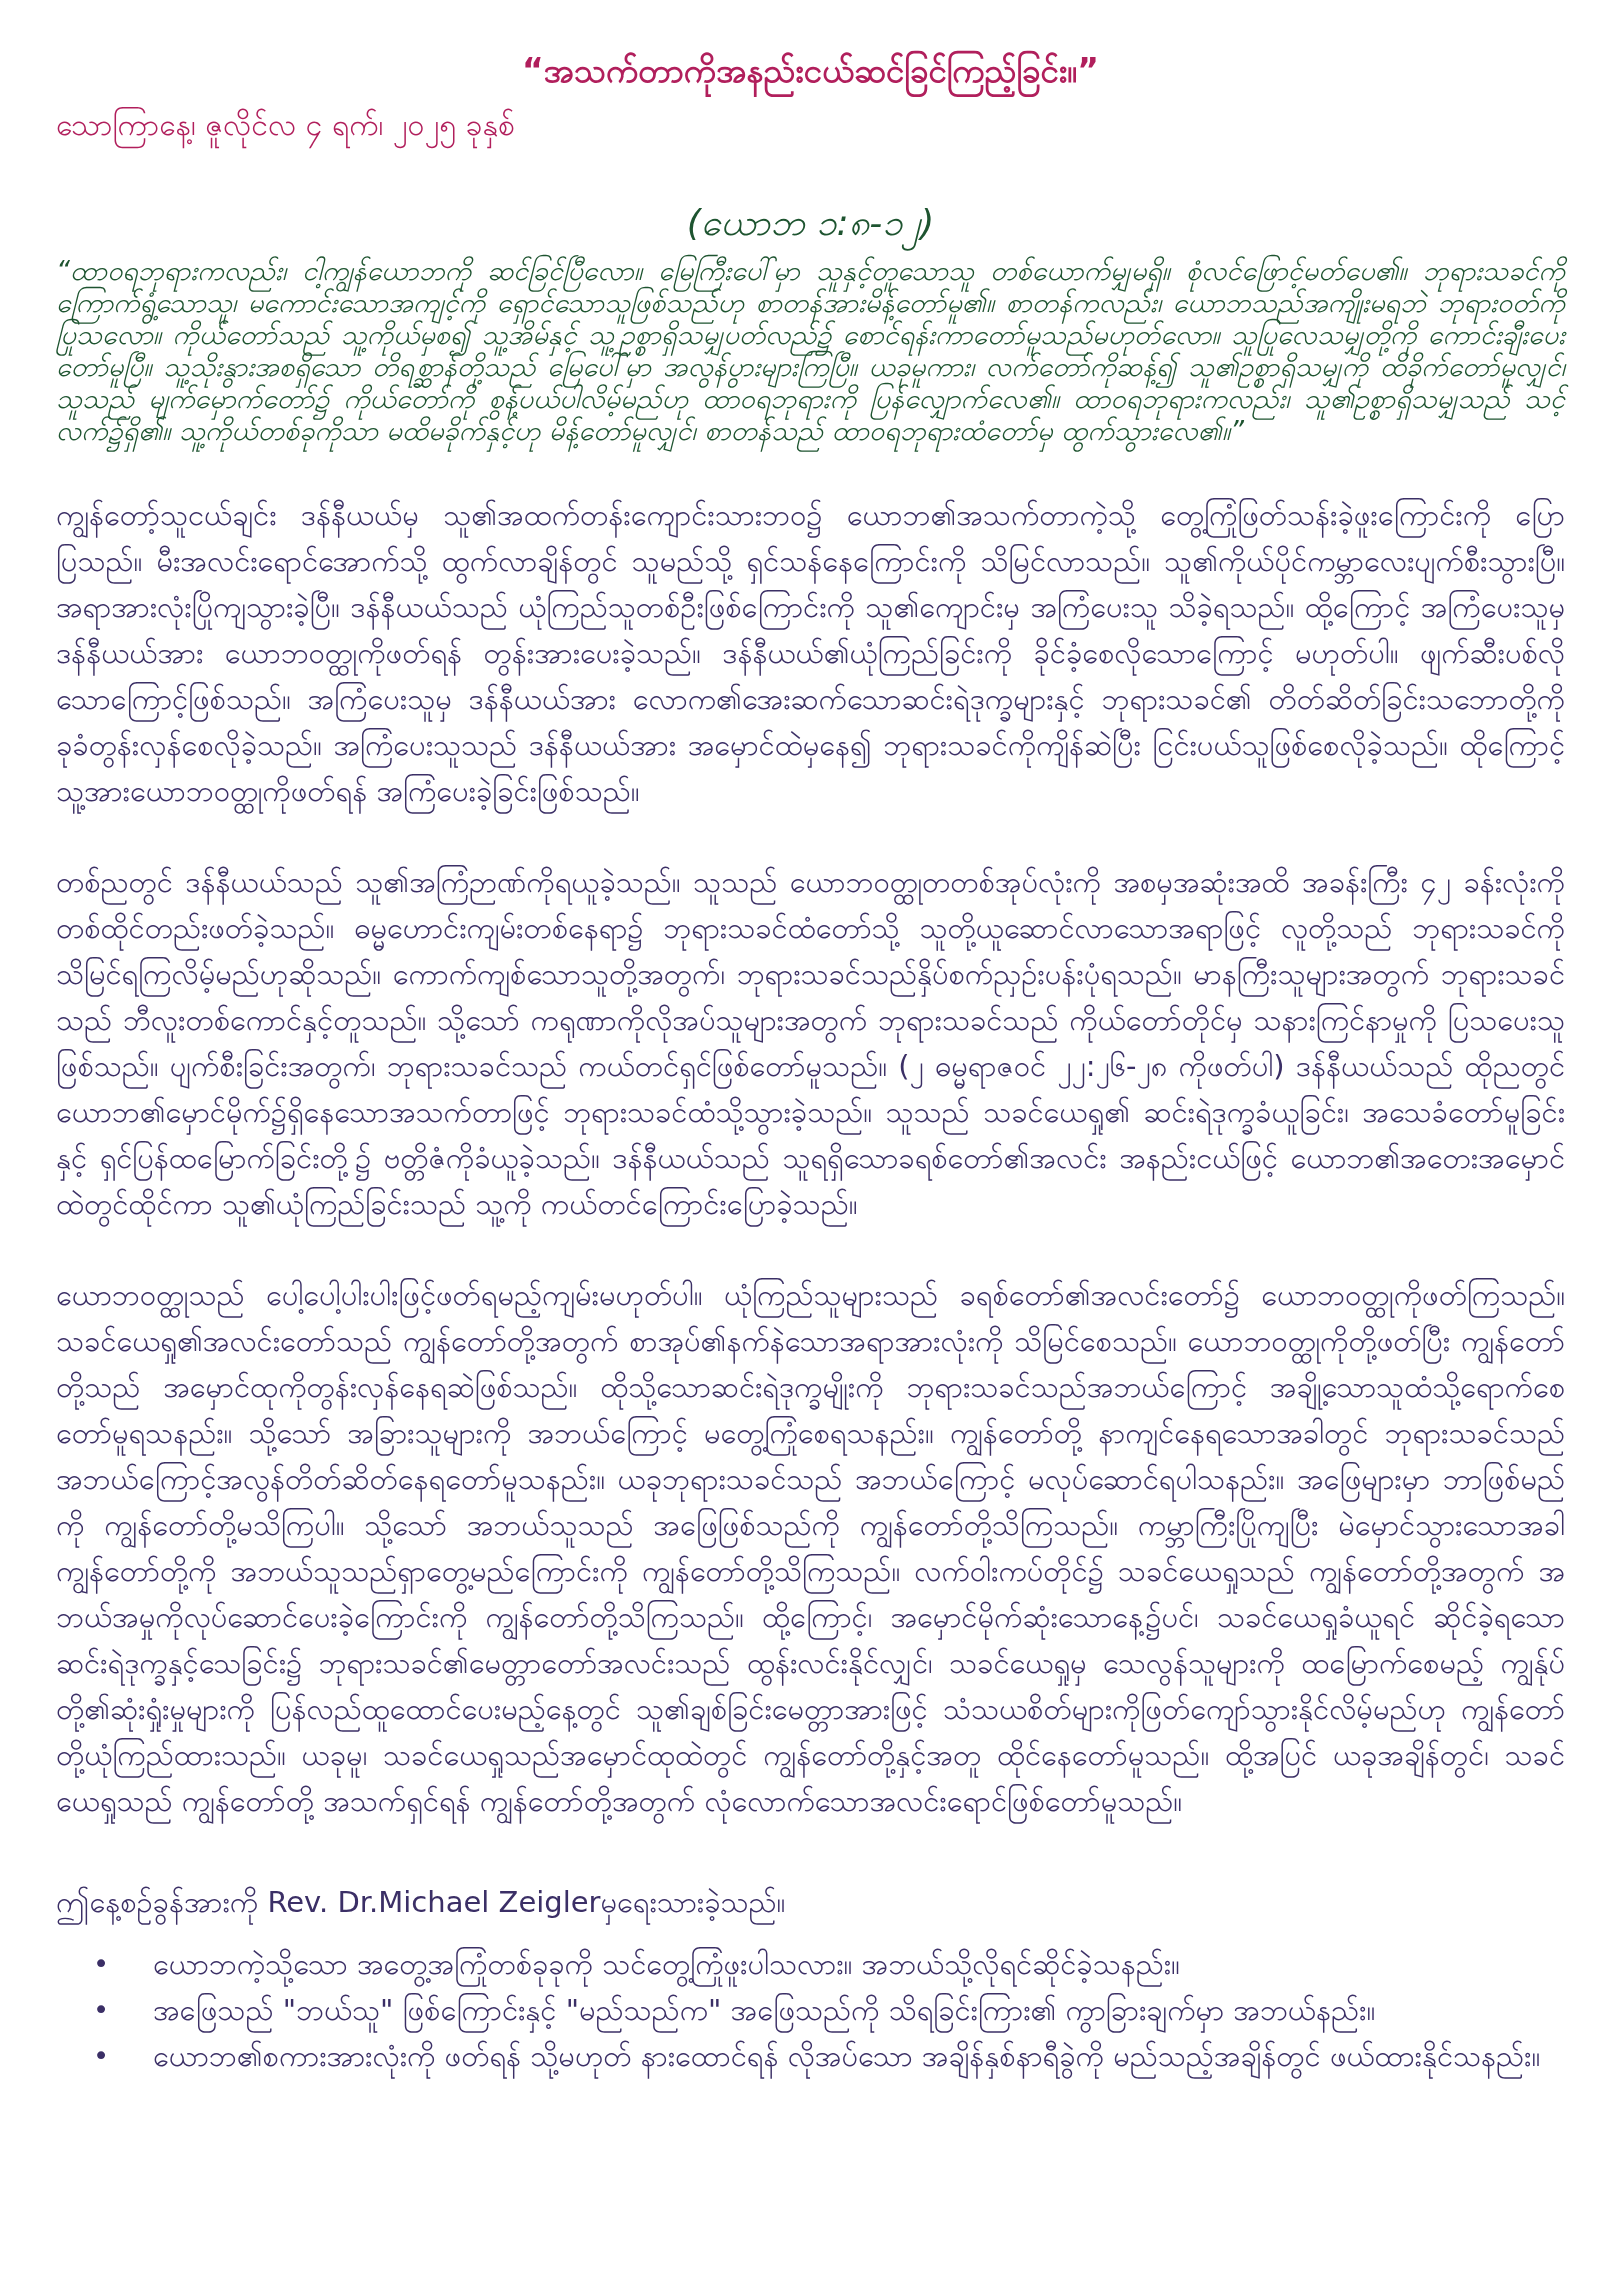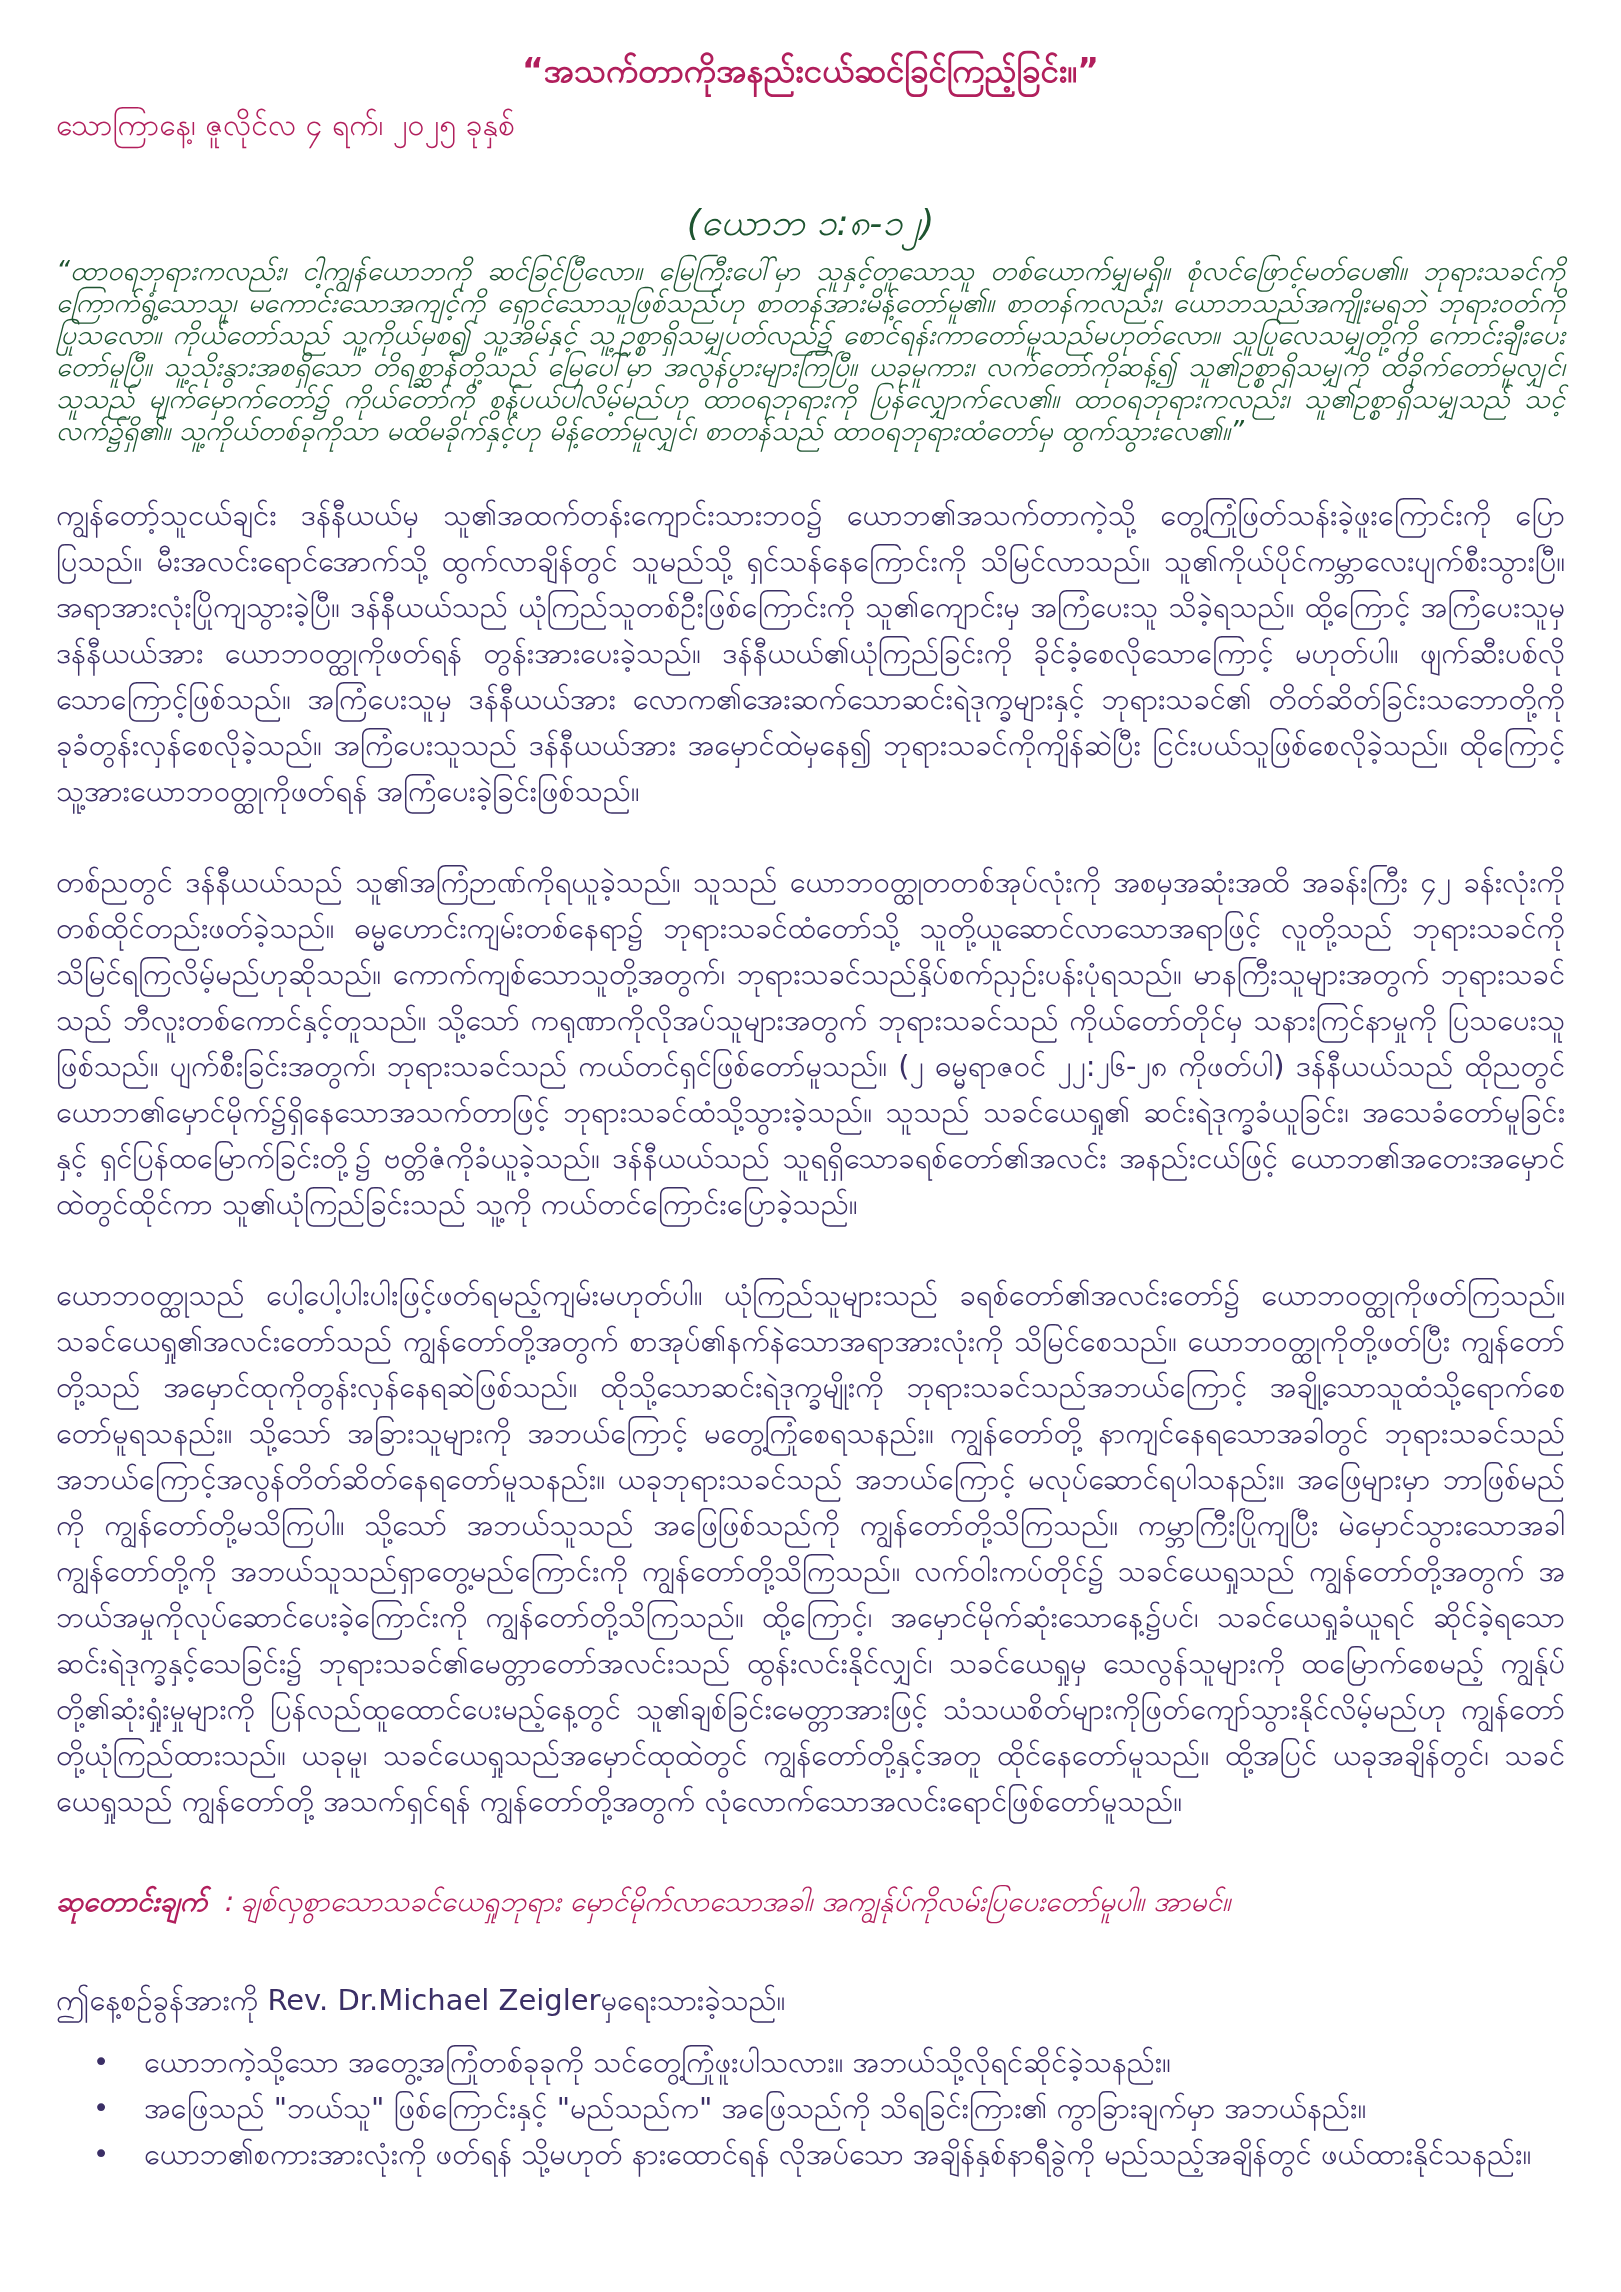--- a/index.html
+++ b/index.html
@@ -104,20 +104,21 @@
     flex:0 0 auto;
     width:51px;
     padding-left:37px;
     box-sizing:content-box;
     color:var(--body-indigo);
     font-size:27.4px;
   }
   .question-text{
     flex:1 1 auto;
     text-align:justify;
+    margin-left:9px;
   }
 </style>
 </head>
 <body>
 
 <div class="page">
 
   <div class="doc-title">“အသက်တာကိုအနည်းငယ်ဆင်ခြင်ကြည့်ခြင်း။”</div>
 
   <div class="doc-date">သောကြာနေ့၊ ဇူလိုင်လ ၄ ရက်၊ ၂၀၂၅ ခုနှစ်</div>
@@ -125,23 +126,20 @@
   <div class="scripture-ref">(ယောဘ ၁:၈-၁၂)</div>
 
   <div class="scripture-quote">“ထာဝရဘုရားကလည်း၊ ငါ့ကျွန်ယောဘကို ဆင်ခြင်ပြီလော။ မြေကြီးပေါ်မှာ သူနှင့်တူသောသူ တစ်ယောက်မျှမရှိ။ စုံလင်ဖြောင့်မတ်ပေ၏။ ဘုရားသခင်ကို ကြောက်ရွံ့သောသူ၊ မကောင်းသောအကျင့်ကို ရှောင်သောသူဖြစ်သည်ဟု စာတန်အားမိန့်တော်မူ၏။ စာတန်ကလည်း၊ ယောဘသည်အကျိုးမရဘဲ ဘုရားဝတ်ကို ပြုသလော။ ကိုယ်တော်သည် သူ့ကိုယ်မှစ၍ သူ့အိမ်နှင့် သူ့ဥစ္စာရှိသမျှပတ်လည်၌ စောင်ရန်းကာတော်မူသည်မဟုတ်လော။ သူပြုလေသမျှတို့ကို ကောင်းချီးပေးတော်မူပြီ။ သူ့သိုးနွားအစရှိသော တိရစ္ဆာန်တို့သည် မြေပေါ်မှာ အလွန်ပွားများကြပြီ။ ယခုမူကား၊ လက်တော်ကိုဆန့်၍ သူ၏ဥစ္စာရှိသမျှကို ထိခိုက်တော်မူလျှင်၊ သူသည် မျက်မှောက်တော်၌ ကိုယ်တော်ကို စွန့်ပယ်ပါလိမ့်မည်ဟု ထာဝရဘုရားကို ပြန်လျှောက်လေ၏။ ထာဝရဘုရားကလည်း၊ သူ၏ဥစ္စာရှိသမျှသည် သင့်လက်၌ရှိ၏။ သူ့ကိုယ်တစ်ခုကိုသာ မထိမခိုက်နှင့်ဟု မိန့်တော်မူလျှင်၊ စာတန်သည် ထာဝရဘုရားထံတော်မှ ထွက်သွားလေ၏။”</div>
 
   <div class="body-para">ကျွန်တော့်သူငယ်ချင်း ဒန်နီယယ်မှ သူ၏အထက်တန်းကျောင်းသားဘဝ၌ ယောဘ၏အသက်တာကဲ့သို့ တွေ့ကြုံဖြတ်သန်းခဲ့ဖူးကြောင်းကို ပြောပြသည်။ မီးအလင်းရောင်အောက်သို့ ထွက်လာချိန်တွင် သူမည်သို့ ရှင်သန်နေကြောင်းကို သိမြင်လာသည်။ သူ၏ကိုယ်ပိုင်ကမ္ဘာလေးပျက်စီးသွားပြီ။ အရာအားလုံးပြိုကျသွားခဲ့ပြီ။ ဒန်နီယယ်သည် ယုံကြည်သူတစ်ဦးဖြစ်ကြောင်းကို သူ၏ကျောင်းမှ အကြံပေးသူ သိခဲ့ရသည်။ ထို့ကြောင့် အကြံပေးသူမှ ဒန်နီယယ်အား ယောဘဝတ္ထုကိုဖတ်ရန် တွန်းအားပေးခဲ့သည်။ ဒန်နီယယ်၏ယုံကြည်ခြင်းကို ခိုင်ခံ့စေလိုသောကြောင့် မဟုတ်ပါ။ ဖျက်ဆီးပစ်လိုသောကြောင့်ဖြစ်သည်။ အကြံပေးသူမှ ဒန်နီယယ်အား လောက၏အေးဆက်သောဆင်းရဲဒုက္ခများနှင့် ဘုရားသခင်၏ တိတ်ဆိတ်ခြင်းသဘောတို့ကို ခုခံတွန်းလှန်စေလိုခဲ့သည်။ အကြံပေးသူသည် ဒန်နီယယ်အား အမှောင်ထဲမှနေ၍ ဘုရားသခင်ကိုကျိန်ဆဲပြီး ငြင်းပယ်သူဖြစ်စေလိုခဲ့သည်။ ထိုကြောင့်သူ့အားယောဘဝတ္ထုကိုဖတ်ရန် အကြံပေးခဲ့ခြင်းဖြစ်သည်။</div>
 
   <div class="body-para">တစ်ညတွင် ဒန်နီယယ်သည် သူ၏အကြံဉာဏ်ကိုရယူခဲ့သည်။ သူသည် ယောဘဝတ္ထုတတစ်အုပ်လုံးကို အစမှအဆုံးအထိ အခန်းကြီး ၄၂ ခန်းလုံးကို တစ်ထိုင်တည်းဖတ်ခဲ့သည်။ ဓမ္မဟောင်းကျမ်းတစ်နေရာ၌ ဘုရားသခင်ထံတော်သို့ သူတို့ယူဆောင်လာသောအရာဖြင့် လူတို့သည် ဘုရားသခင်ကို သိမြင်ရကြလိမ့်မည်ဟုဆိုသည်။ ကောက်ကျစ်သောသူတို့အတွက်၊ ဘုရားသခင်သည်နှိပ်စက်ညှဉ်းပန်းပုံရသည်။ မာနကြီးသူများအတွက် ဘုရားသခင်သည် ဘီလူးတစ်ကောင်နှင့်တူသည်။ သို့သော် ကရုဏာကိုလိုအပ်သူများအတွက် ဘုရားသခင်သည် ကိုယ်တော်တိုင်မှ သနားကြင်နာမှုကို ပြသပေးသူဖြစ်သည်။ ပျက်စီးခြင်းအတွက်၊ ဘုရားသခင်သည် ကယ်တင်ရှင်ဖြစ်တော်မူသည်။ (၂ ဓမ္မရာဇဝင် ၂၂:၂၆-၂၈ ကိုဖတ်ပါ) ဒန်နီယယ်သည် ထိုညတွင် ယောဘ၏မှောင်မိုက်၌ရှိနေသောအသက်တာဖြင့် ဘုရားသခင်ထံသို့သွားခဲ့သည်။ သူသည် သခင်ယေရှု၏ ဆင်းရဲဒုက္ခခံယူခြင်း၊ အသေခံတော်မူခြင်းနှင့် ရှင်ပြန်ထမြောက်ခြင်းတို့၌ ဗတ္တိဇံကိုခံယူခဲ့သည်။ ဒန်နီယယ်သည် သူရရှိသောခရစ်တော်၏အလင်း အနည်းငယ်ဖြင့် ယောဘ၏အတေးအမှောင်ထဲတွင်ထိုင်ကာ သူ၏ယုံကြည်ခြင်းသည် သူ့ကို ကယ်တင်ကြောင်းပြောခဲ့သည်။</div>
 
   <div class="body-para">ယောဘဝတ္ထုသည် ပေါ့ပေါ့ပါးပါးဖြင့်ဖတ်ရမည့်ကျမ်းမဟုတ်ပါ။ ယုံကြည်သူများသည် ခရစ်တော်၏အလင်းတော်၌ ယောဘဝတ္ထုကိုဖတ်ကြသည်။ သခင်ယေရှု၏အလင်းတော်သည် ကျွန်တော်တို့အတွက် စာအုပ်၏နက်နဲသောအရာအားလုံးကို သိမြင်စေသည်။ ယောဘဝတ္ထုကိုတို့ဖတ်ပြီး ကျွန်တော်တို့သည် အမှောင်ထုကိုတွန်းလှန်နေရဆဲဖြစ်သည်။ ထိုသို့သောဆင်းရဲဒုက္ခမျိုးကို ဘုရားသခင်သည်အဘယ်ကြောင့် အချို့သောသူထံသို့ရောက်စေတော်မူရသနည်း။ သို့သော် အခြားသူများကို အဘယ်ကြောင့် မတွေ့ကြုံစေရသနည်း။ ကျွန်တော်တို့ နာကျင်နေရသောအခါတွင် ဘုရားသခင်သည် အဘယ်ကြောင့်အလွန်တိတ်ဆိတ်နေရတော်မူသနည်း။ ယခုဘုရားသခင်သည် အဘယ်ကြောင့် မလုပ်ဆောင်ရပါသနည်း။ အဖြေများမှာ ဘာဖြစ်မည်ကို ကျွန်တော်တို့မသိကြပါ။ သို့သော် အဘယ်သူသည် အဖြေဖြစ်သည်ကို ကျွန်တော်တို့သိကြသည်။ ကမ္ဘာကြီးပြိုကျပြီး မဲမှောင်သွားသောအခါ ကျွန်တော်တို့ကို အဘယ်သူသည်ရှာတွေ့မည်ကြောင်းကို ကျွန်တော်တို့သိကြသည်။ လက်ဝါးကပ်တိုင်၌ သခင်ယေရှုသည် ကျွန်တော်တို့အတွက် အဘယ်အမှုကိုလုပ်ဆောင်ပေးခဲ့ကြောင်းကို ကျွန်တော်တို့သိကြသည်။ ထို့ကြောင့်၊ အမှောင်မိုက်ဆုံးသောနေ့၌ပင်၊ သခင်ယေရှုခံယူရင် ဆိုင်ခဲ့ရသော ဆင်းရဲဒုက္ခနှင့်သေခြင်း၌ ဘုရားသခင်၏မေတ္တာတော်အလင်းသည် ထွန်းလင်းနိုင်လျှင်၊ သခင်ယေရှုမှ သေလွန်သူများကို ထမြောက်စေမည့် ကျွန်ုပ်တို့၏ဆုံးရှုံးမှုများကို ပြန်လည်ထူထောင်ပေးမည့်နေ့တွင် သူ၏ချစ်ခြင်းမေတ္တာအားဖြင့် သံသယစိတ်များကိုဖြတ်ကျော်သွားနိုင်လိမ့်မည်ဟု ကျွန်တော်တို့ယုံကြည်ထားသည်။ ယခုမူ၊ သခင်ယေရှုသည်အမှောင်ထုထဲတွင် ကျွန်တော်တို့နှင့်အတူ ထိုင်နေတော်မူသည်။ ထို့အပြင် ယခုအချိန်တွင်၊ သခင်ယေရှုသည် ကျွန်တော်တို့ အသက်ရှင်ရန် ကျွန်တော်တို့အတွက် လုံလောက်သောအလင်းရောင်ဖြစ်တော်မူသည်။</div>
 
-  <div class="prayer-line">
-    <span class="prayer-label">ဆုတောင်းချက်</span><span class="prayer-sep">:</span><span class="prayer-text">ချစ်လှစွာသောသခင်ယေရှုဘုရား မှောင်မိုက်လာသောအခါ၊ အကျွန်ုပ်ကိုလမ်းပြပေးတော်မူပါ။ အာမင်။</span>
-  </div>
 
   <div class="attribution">ဤနေ့စဉ်ခွန်အားကို Rev. Dr.Michael Zeiglerမှရေးသားခဲ့သည်။</div>
 
 
   <ul class="questions-list">
     <li class="question-item">
       <span class="bullet">•</span>
       <span class="question-text">ယောဘကဲ့သို့သော အတွေ့အကြုံတစ်ခုခုကို သင်တွေ့ကြုံဖူးပါသလား။ အဘယ်သို့လိုရင်ဆိုင်ခဲ့သနည်း။</span>
     </li>
     <li class="question-item">

